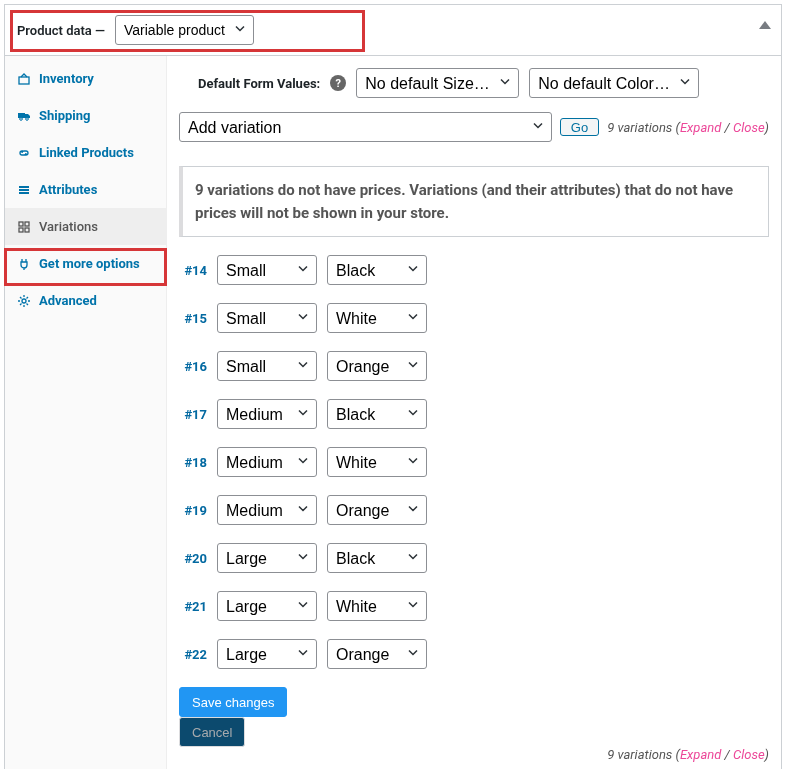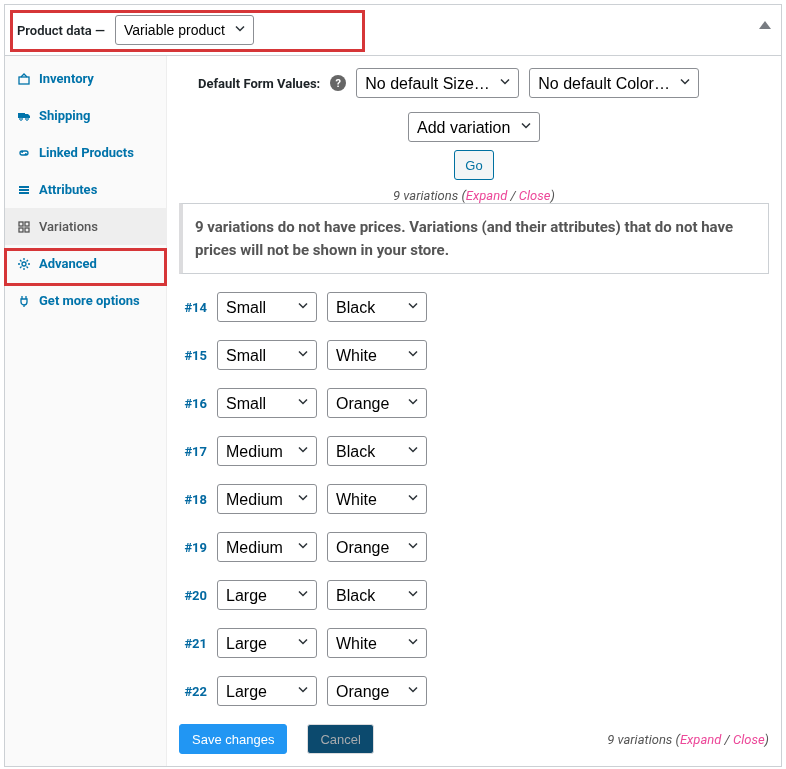--- a/index.html
+++ b/index.html
@@ -18,31 +18,31 @@
   .sidebar-item { display: flex; align-items: center; padding: 11px 12px; font-size: 13px; color: #0073aa; cursor: pointer; gap: 8px; font-weight: bold; }
   .sidebar-item.active { background: #eee; color: #555; font-weight: 500; }
   .sidebar-item .icon { width: 14px; height: 14px; display: inline-flex; align-items: center; justify-content: center; color: #0073aa; }
   .sidebar-item.active .icon { color: #555; }
   .highlight-variations { position: absolute; left: -1px; top: 192px; width: 163px; height: 38px; pointer-events: none; }
   .main { flex: 1; padding: 12px; background: #fff; }
   .form-row { display: flex; align-items: center; gap: 10px; margin-bottom: 14px; flex-wrap: wrap; }
   .label-strong { font-weight: 700; color: #1d2327; margin-left: 19px; }
   .help-icon { width: 16px; height: 16px; border-radius: 50%; background: #666; color: #fff; display: inline-flex; align-items: center; justify-content: center; font-size: 11px; font-weight: bold; cursor: help; }
   select.wp-select { height: 30px; font-size: 16px; padding: 0 28px 0 8px; border: 1px solid #8c8f94; border-radius: 3px; background: #fff; appearance: none; -webkit-appearance: none; }
-  .toolbar { display: flex; align-items: center; gap: 8px; margin-bottom: 0; flex-direction: column; }
+  .toolbar { display: flex; align-items: center; gap: 8px; margin-bottom: 24px; }
   .toolbar .select-wrap { flex: 1; }
   .toolbar select { width: 100%; }
-  .btn { height: 30px; padding: 0 10px; border: 1px solid #0071a1; background: #f3f5f6; color: #0071a1; border-radius: 3px; cursor: pointer; font-size: 13px; }
+  .btn { height: 18px; padding: 0 10px; border: 1px solid #0071a1; background: #f3f5f6; color: #0071a1; border-radius: 3px; cursor: pointer; font-size: 13px; }
   .counts { font-size: 13px; color: #555; font-style: italic; white-space: nowrap; }
   .counts a { color: #ec4899; font-style: italic; cursor: pointer; }
   .notice { border: 1px solid #ccd0d4; border-left: 4px solid #dcdcde; padding: 12px; margin-bottom: 18px; color: #555; font-size: 15px; line-height: 1.5; font-weight: bold; }
   .var-row { display: flex; align-items: center; gap: 10px; margin-bottom: 18px; }
   .var-id { font-weight: 700; color: #0369a1; min-width: 28px; text-align: right; }
   .var-row .select-wrap select { min-width: 100px; }
-  .footer { display: flex; align-items: center; gap: 20px; margin-top: 14px; }
+  .footer { display: flex; align-items: flex-start; gap: 0; margin-top: 14px; flex-direction: column; }
   .btn-primary { background: #2196f3; border: 1px solid #2196f3; color: #fff; height: 30px; padding: 0 12px; border-radius: 3px; cursor: pointer; font-size: 13px; }
   .btn-secondary { background: #0c4a6e; border: 1px solid #dcdcde; color: #a7aaad; height: 30px; padding: 0 12px; border-radius: 3px; cursor: pointer; font-size: 13px; }
   .footer .counts { margin-left: auto; }
 </style>
 </head>
 <body>
 
 <div class="panel" style="position:relative;">
   <div class="panel-header">
     <span class="panel-header-label">Product data —</span>
@@ -107,33 +107,33 @@
               <rect x="8" y="2" width="4" height="4" fill="none" stroke="currentColor" stroke-width="1.3"></rect>
               <rect x="2" y="8" width="4" height="4" fill="none" stroke="currentColor" stroke-width="1.3"></rect>
               <rect x="8" y="8" width="4" height="4" fill="none" stroke="currentColor" stroke-width="1.3"></rect>
             </svg>
         </span>
         <span>Variations</span>
       </div>
       <div class="sidebar-item">
         <span class="icon">
           <svg width="14" height="14" viewBox="0 0 14 14">
+              <path d="M5 2 L5 5 M9 2 L9 5 M4 5 L10 5 L10 8 A3 3 0 0 1 4 8 Z M7 11 L7 13" fill="none" stroke="currentColor" stroke-width="1.3"></path>
+            </svg>
+        </span>
+        <span>Get more options</span>
+      </div>
+      <div class="sidebar-item">
+        <span class="icon">
+          <svg width="14" height="14" viewBox="0 0 14 14">
               <circle cx="7" cy="7" r="2" fill="none" stroke="currentColor" stroke-width="1.3"></circle>
               <path d="M7 1 L7 3 M7 11 L7 13 M1 7 L3 7 M11 7 L13 7 M3 3 L4.5 4.5 M9.5 9.5 L11 11 M11 3 L9.5 4.5 M4.5 9.5 L3 11" stroke="currentColor" stroke-width="1.3"></path>
             </svg>
         </span>
         <span>Advanced</span>
-      </div>
-      <div class="sidebar-item">
-        <span class="icon">
-          <svg width="14" height="14" viewBox="0 0 14 14">
-              <path d="M5 2 L5 5 M9 2 L9 5 M4 5 L10 5 L10 8 A3 3 0 0 1 4 8 Z M7 11 L7 13" fill="none" stroke="currentColor" stroke-width="1.3"></path>
-            </svg>
-        </span>
-        <span>Get more options</span>
       </div>
       <div class="highlight-red highlight-variations"></div>
     </div>
 
     <div class="main">
       <div class="form-row">
         <span class="label-strong">Default Form Values:</span>
         <span class="help-icon">?</span>
         <span class="select-wrap">
           <select class="wp-select">

